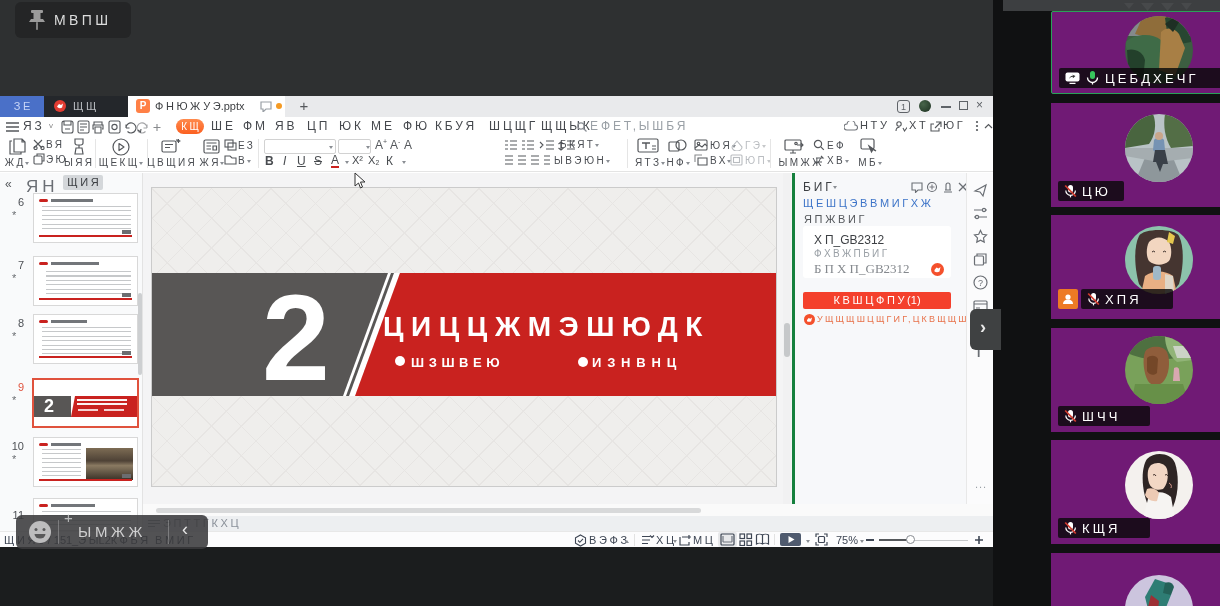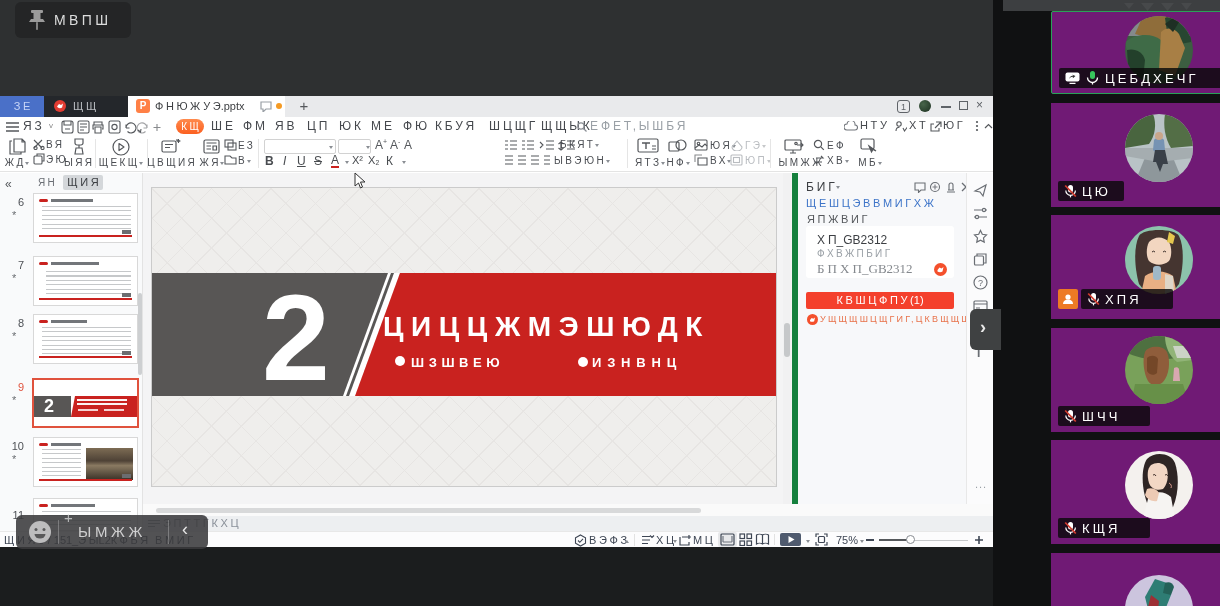--- a/index.html
+++ b/index.html
@@ -42,21 +42,21 @@
 #vthumb{left:784px;top:150px;width:6px;height:34px;background:#c6c8ca;border-radius:3px}
 .thumb{position:absolute;left:33px;width:105px;height:50px;background:#fff;border:1px solid #d8d8d8;overflow:hidden}
 .tno{position:absolute;left:8px;width:16px;text-align:right;font-size:11px;color:#4d5055}
 .tstar{position:absolute;left:12px;font-size:11px;color:#6a6d72}
 .rpill{position:absolute;left:5px;top:5px;width:9px;height:3px;background:#c9221f;border-radius:1.5px}
 .ttitle{position:absolute;left:17px;top:5px;height:3px;background:#73767a}
 .tlines{position:absolute;left:8px;right:6px;background:repeating-linear-gradient(#c6c8ca 0 1.1px,transparent 1.1px 4.4px)}
 .tred{position:absolute;left:5px;right:5px;bottom:5px;height:2px;background:#c9221f}
 .tbox{position:absolute;right:6px;bottom:8px;width:9px;height:4px;background:#6b6d70}
 
-#tpane{left:792px;top:0;width:174px;height:352px;background:#f7f8fa;border-left:6px solid #15803d;font-size:11px;color:#55585c}
+#tpane{left:792px;top:0;width:174px;height:352px;background:#f7f8fa;border-left:3px solid #15803d;font-size:11px;color:#55585c}
 #istrip{left:966px;top:0;width:27px;height:352px;background:#fbfbfc;border-left:1px solid #e8e8e8;color:#6a6e74}
 
 #hscroll{left:143px;top:408px;width:850px;height:12px;background:#fafafa}
 #hthumb{left:156px;top:412px;width:545px;height:5px;background:#d8d9da;border-radius:3px}
 #notesbar{left:143px;top:420px;width:850px;height:15px;background:#edeff1;color:#8a9099;font-size:11px}
 #statusbar{left:0;top:435px;width:993px;height:16px;background:#fcfcfd;border-top:1px solid #e8e8e8;color:#3e4654;font-size:11px}
 
 #banner{left:0;top:85px;width:624px;height:123px}
 #digit2{left:82px;top:4px;width:124px;text-align:center;font-size:122px;font-weight:bold;color:#fff;line-height:1}
 #stitle{left:231px;top:11px;font-size:28px;line-height:28.5px;font-weight:bold;color:#fff;white-space:nowrap}
@@ -437,21 +437,21 @@
     <span class="tbl" style="left:827px;top:19px"><i class="z">ХВ</i><b class="car"></b></span>
     <svg class="abs" style="left:860px;top:2px" width="18" height="17" viewBox="0 0 18 17" fill="none" stroke="#55585c" stroke-width="1.2">
         <rect x="1" y="1" width="13" height="10" rx="1.5"></rect>
         <path d="M9 8l2.5 6 1.5-2.5L16 13z" fill="#55585c"></path>
       </svg>
     <div class="tbl" style="left:854px;top:21px;width:32px"><i class="z">МБ</i><b class="car"></b></div>
   </div>
   <div class="abs" id="mainarea">
     <div class="abs" id="lpanel">
       <span class="abs" style="left:5px;top:4px;font-size:12px;color:#55585c">«</span>
-      <span class="abs" style="left:38px;top:4px;font-size:10px;color:#6a6e74"><i class="z">ЯН</i></span>
+      <span class="abs" style="left:26px;top:4px;font-size:17px;color:#6a6e74"><i class="z">ЯН</i></span>
       <span class="abs" style="left:63px;top:2px;width:40px;height:15px;background:#d4d7da;border-radius:2px;font-size:11px;color:#3b3e42;text-align:center;line-height:15px"><i class="z">ЩИЯ</i></span>
       <span class="tno" style="top:23px">6</span>
         <span class="tstar" style="top:36px">*</span>
       <div class="thumb" style="top:20px">
           <span class="rpill"></span>
           <span class="ttitle" style="width:42px"></span>
           <div class="tlines" style="top:12px;height:26px"></div>
           <span class="tred"></span>
           <span class="tbox"></span>
         </div>

